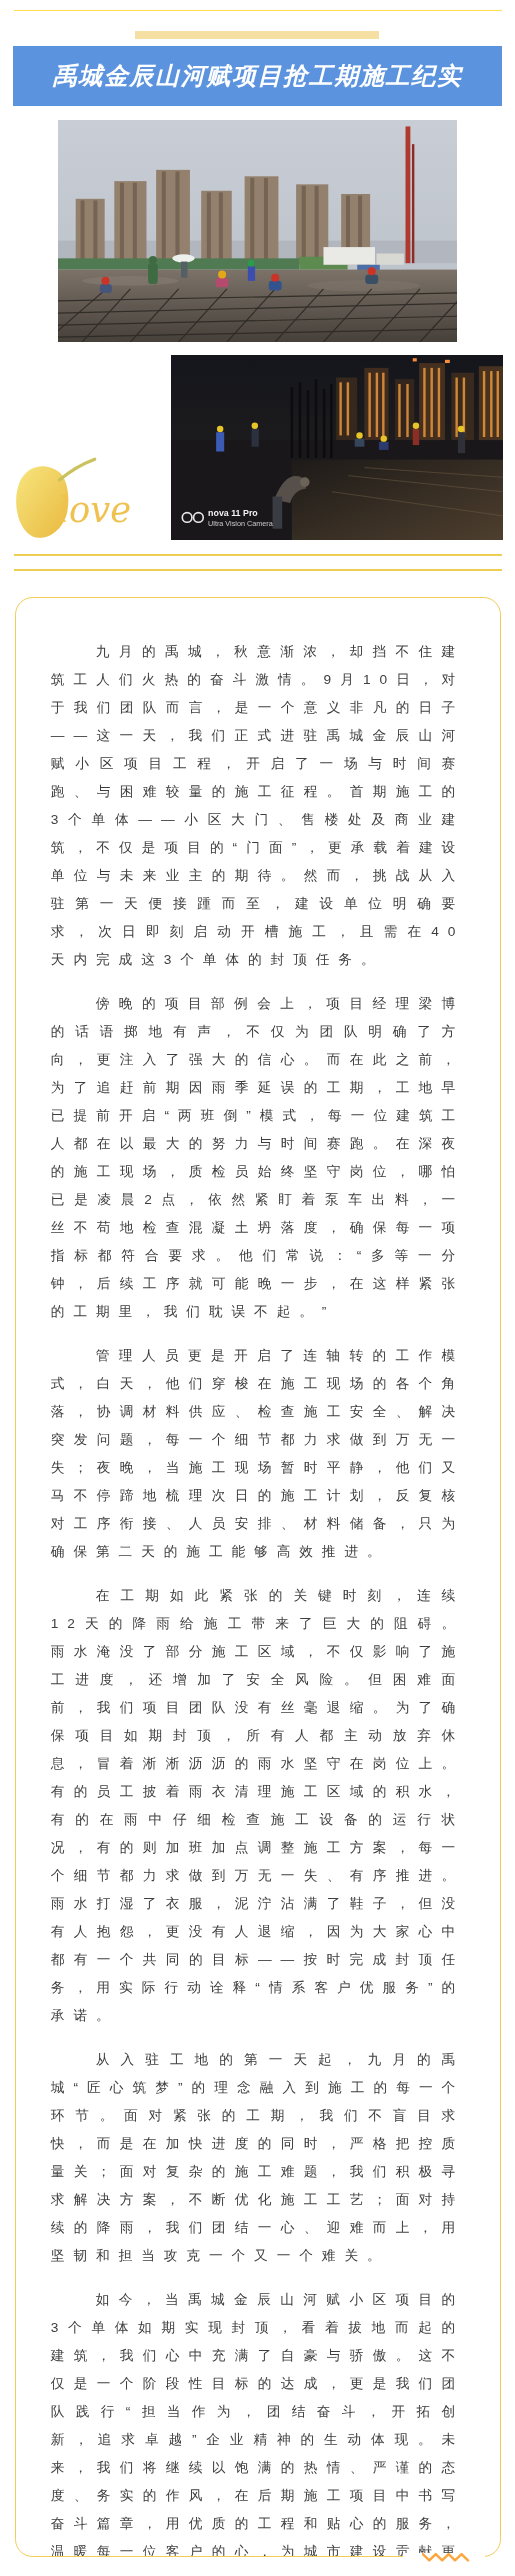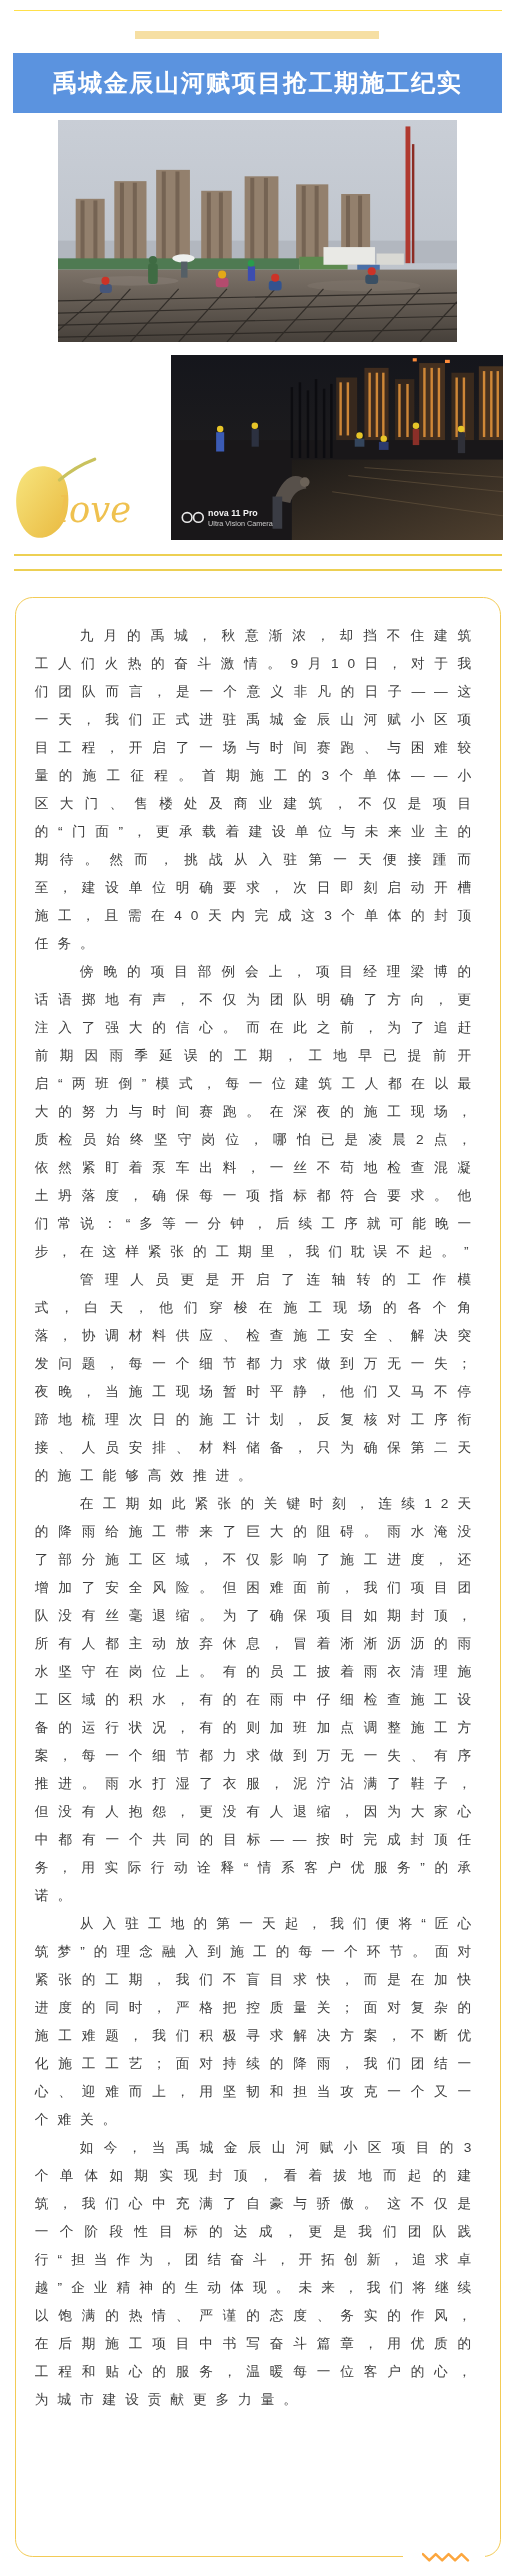--- a/index.html
+++ b/index.html
@@ -1,34 +1,34 @@
 <!DOCTYPE html>
 <html style="font-size:13px"><head>
 <meta charset="utf-8">
 <style>
   html,body{margin:0;padding:0;background:#ffffff;}
   .page{position:relative;width:515px;height:2576px;background:#ffffff;overflow:hidden;
         font-family:"Liberation Sans","DejaVu Sans",sans-serif;}
   .abs{position:absolute;}
   .topline{left:13.7px;top:9.7px;width:488px;height:1.6px;background:#ffe04a;}
   .accentbar{left:135px;top:31px;width:244px;height:8px;background:#f6dfa3;}
-  .banner{left:13px;top:53px;width:489px;height:60px;background:#5b93df;
-          display:flex;align-items:center;justify-content:center;}
+  .banner{left:13px;top:46px;width:489px;height:60px;background:#5b93df;
+          display:flex;align-items:center;justify-content:center;font-style:italic;}
   .banner h1{margin:0;color:#ffffff;font-size:24px;font-weight:bold;letter-spacing:1.6px;}
   .photo{display:block;}
   .photo1{left:58px;top:120px;width:399px;height:222px;}
   .photo2{left:171px;top:355px;width:332px;height:185px;}
   .love{left:10.5px;top:456px;width:149px;height:85px;}
   .divider{left:13.7px;width:488px;height:1.6px;background:#edd053;}
   .d1{top:554px;} .d2{top:569px;}
   .textbox{left:14.5px;top:597px;width:484px;height:1958px;border:1.6px solid #f3cb56;
            border-radius:17.7px;background:#ffffff;box-sizing:content-box;
            padding:0;overflow:hidden;}
   .textinner{padding:24px 19.3px 0 19.3px;}
-  .textinner p{margin:0;font-size:13.7px;line-height:28px;letter-spacing:8.9px;
+  .textinner p{margin:16px;font-size:13.7px;line-height:28px;letter-spacing:8.9px;
                color:#3e3e3e;text-align:justify;text-justify:inter-character;
                text-indent:45px;}
   .zigcover{left:403px;top:2553px;width:82px;height:8px;background:#ffffff;}
   .zigzag{left:422px;top:2550px;width:50px;height:14.5px;}
 </style>
 </head>
 <body>
 
 <div class="page">
 
@@ -224,21 +224,21 @@
 
   <div class="abs divider d1"></div>
   <div class="abs divider d2"></div>
 
   <div class="abs textbox">
     <div class="textinner">
       <p>九月的禹城，秋意渐浓，却挡不住建筑工人们火热的奋斗激情。9月10日，对于我们团队而言，是一个意义非凡的日子——这一天，我们正式进驻禹城金辰山河赋小区项目工程，开启了一场与时间赛跑、与困难较量的施工征程。首期施工的3个单体——小区大门、售楼处及商业建筑，不仅是项目的“门面”，更承载着建设单位与未来业主的期待。然而，挑战从入驻第一天便接踵而至，建设单位明确要求，次日即刻启动开槽施工，且需在40天内完成这3个单体的封顶任务。</p>
       <p>傍晚的项目部例会上，项目经理梁博的话语掷地有声，不仅为团队明确了方向，更注入了强大的信心。而在此之前，为了追赶前期因雨季延误的工期，工地早已提前开启“两班倒”模式，每一位建筑工人都在以最大的努力与时间赛跑。在深夜的施工现场，质检员始终坚守岗位，哪怕已是凌晨2点，依然紧盯着泵车出料，一丝不苟地检查混凝土坍落度，确保每一项指标都符合要求。他们常说：“多等一分钟，后续工序就可能晚一步，在这样紧张的工期里，我们耽误不起。”</p>
       <p>管理人员更是开启了连轴转的工作模式，白天，他们穿梭在施工现场的各个角落，协调材料供应、检查施工安全、解决突发问题，每一个细节都力求做到万无一失；夜晚，当施工现场暂时平静，他们又马不停蹄地梳理次日的施工计划，反复核对工序衔接、人员安排、材料储备，只为确保第二天的施工能够高效推进。</p>
       <p>在工期如此紧张的关键时刻，连续12天的降雨给施工带来了巨大的阻碍。雨水淹没了部分施工区域，不仅影响了施工进度，还增加了安全风险。但困难面前，我们项目团队没有丝毫退缩。为了确保项目如期封顶，所有人都主动放弃休息，冒着淅淅沥沥的雨水坚守在岗位上。有的员工披着雨衣清理施工区域的积水，有的在雨中仔细检查施工设备的运行状况，有的则加班加点调整施工方案，每一个细节都力求做到万无一失、有序推进。雨水打湿了衣服，泥泞沾满了鞋子，但没有人抱怨，更没有人退缩，因为大家心中都有一个共同的目标——按时完成封顶任务，用实际行动诠释“情系客户优服务”的承诺。</p>
-      <p>从入驻工地的第一天起，我们便将“匠心筑梦”的理念融入到施工的每一个环节。面对紧张的工期，我们不盲目求快，而是在加快进度的同时，严格把控质量关；面对复杂的施工难题，我们积极寻求解决方案，不断优化施工工艺；面对持续的降雨，我们团结一心、迎难而上，用坚韧和担当攻克一个又一个难关。</p>
+      <p>从入驻工地的第一天起，九月的禹城“匠心筑梦”的理念融入到施工的每一个环节。面对紧张的工期，我们不盲目求快，而是在加快进度的同时，严格把控质量关；面对复杂的施工难题，我们积极寻求解决方案，不断优化施工工艺；面对持续的降雨，我们团结一心、迎难而上，用坚韧和担当攻克一个又一个难关。</p>
       <p>如今，当禹城金辰山河赋小区项目的3个单体如期实现封顶，看着拔地而起的建筑，我们心中充满了自豪与骄傲。这不仅是一个阶段性目标的达成，更是我们团队践行“担当作为，团结奋斗，开拓创新，追求卓越”企业精神的生动体现。未来，我们将继续以饱满的热情、严谨的态度、务实的作风，在后期施工项目中书写奋斗篇章，用优质的工程和贴心的服务，温暖每一位客户的心，为城市建设贡献更多力量。</p>
 
     </div>
   </div>
 
   <div class="abs zigcover"></div>
   <svg class="abs zigzag" viewBox="0 0 62 18" xmlns="http://www.w3.org/2000/svg">
     <polyline points="1,5 9,13 17,5 25,13 33,5 41,13 49,5 57,13" fill="none" stroke="#fca63e" stroke-width="3" stroke-linecap="round" stroke-linejoin="round"></polyline>
   </svg>
 

